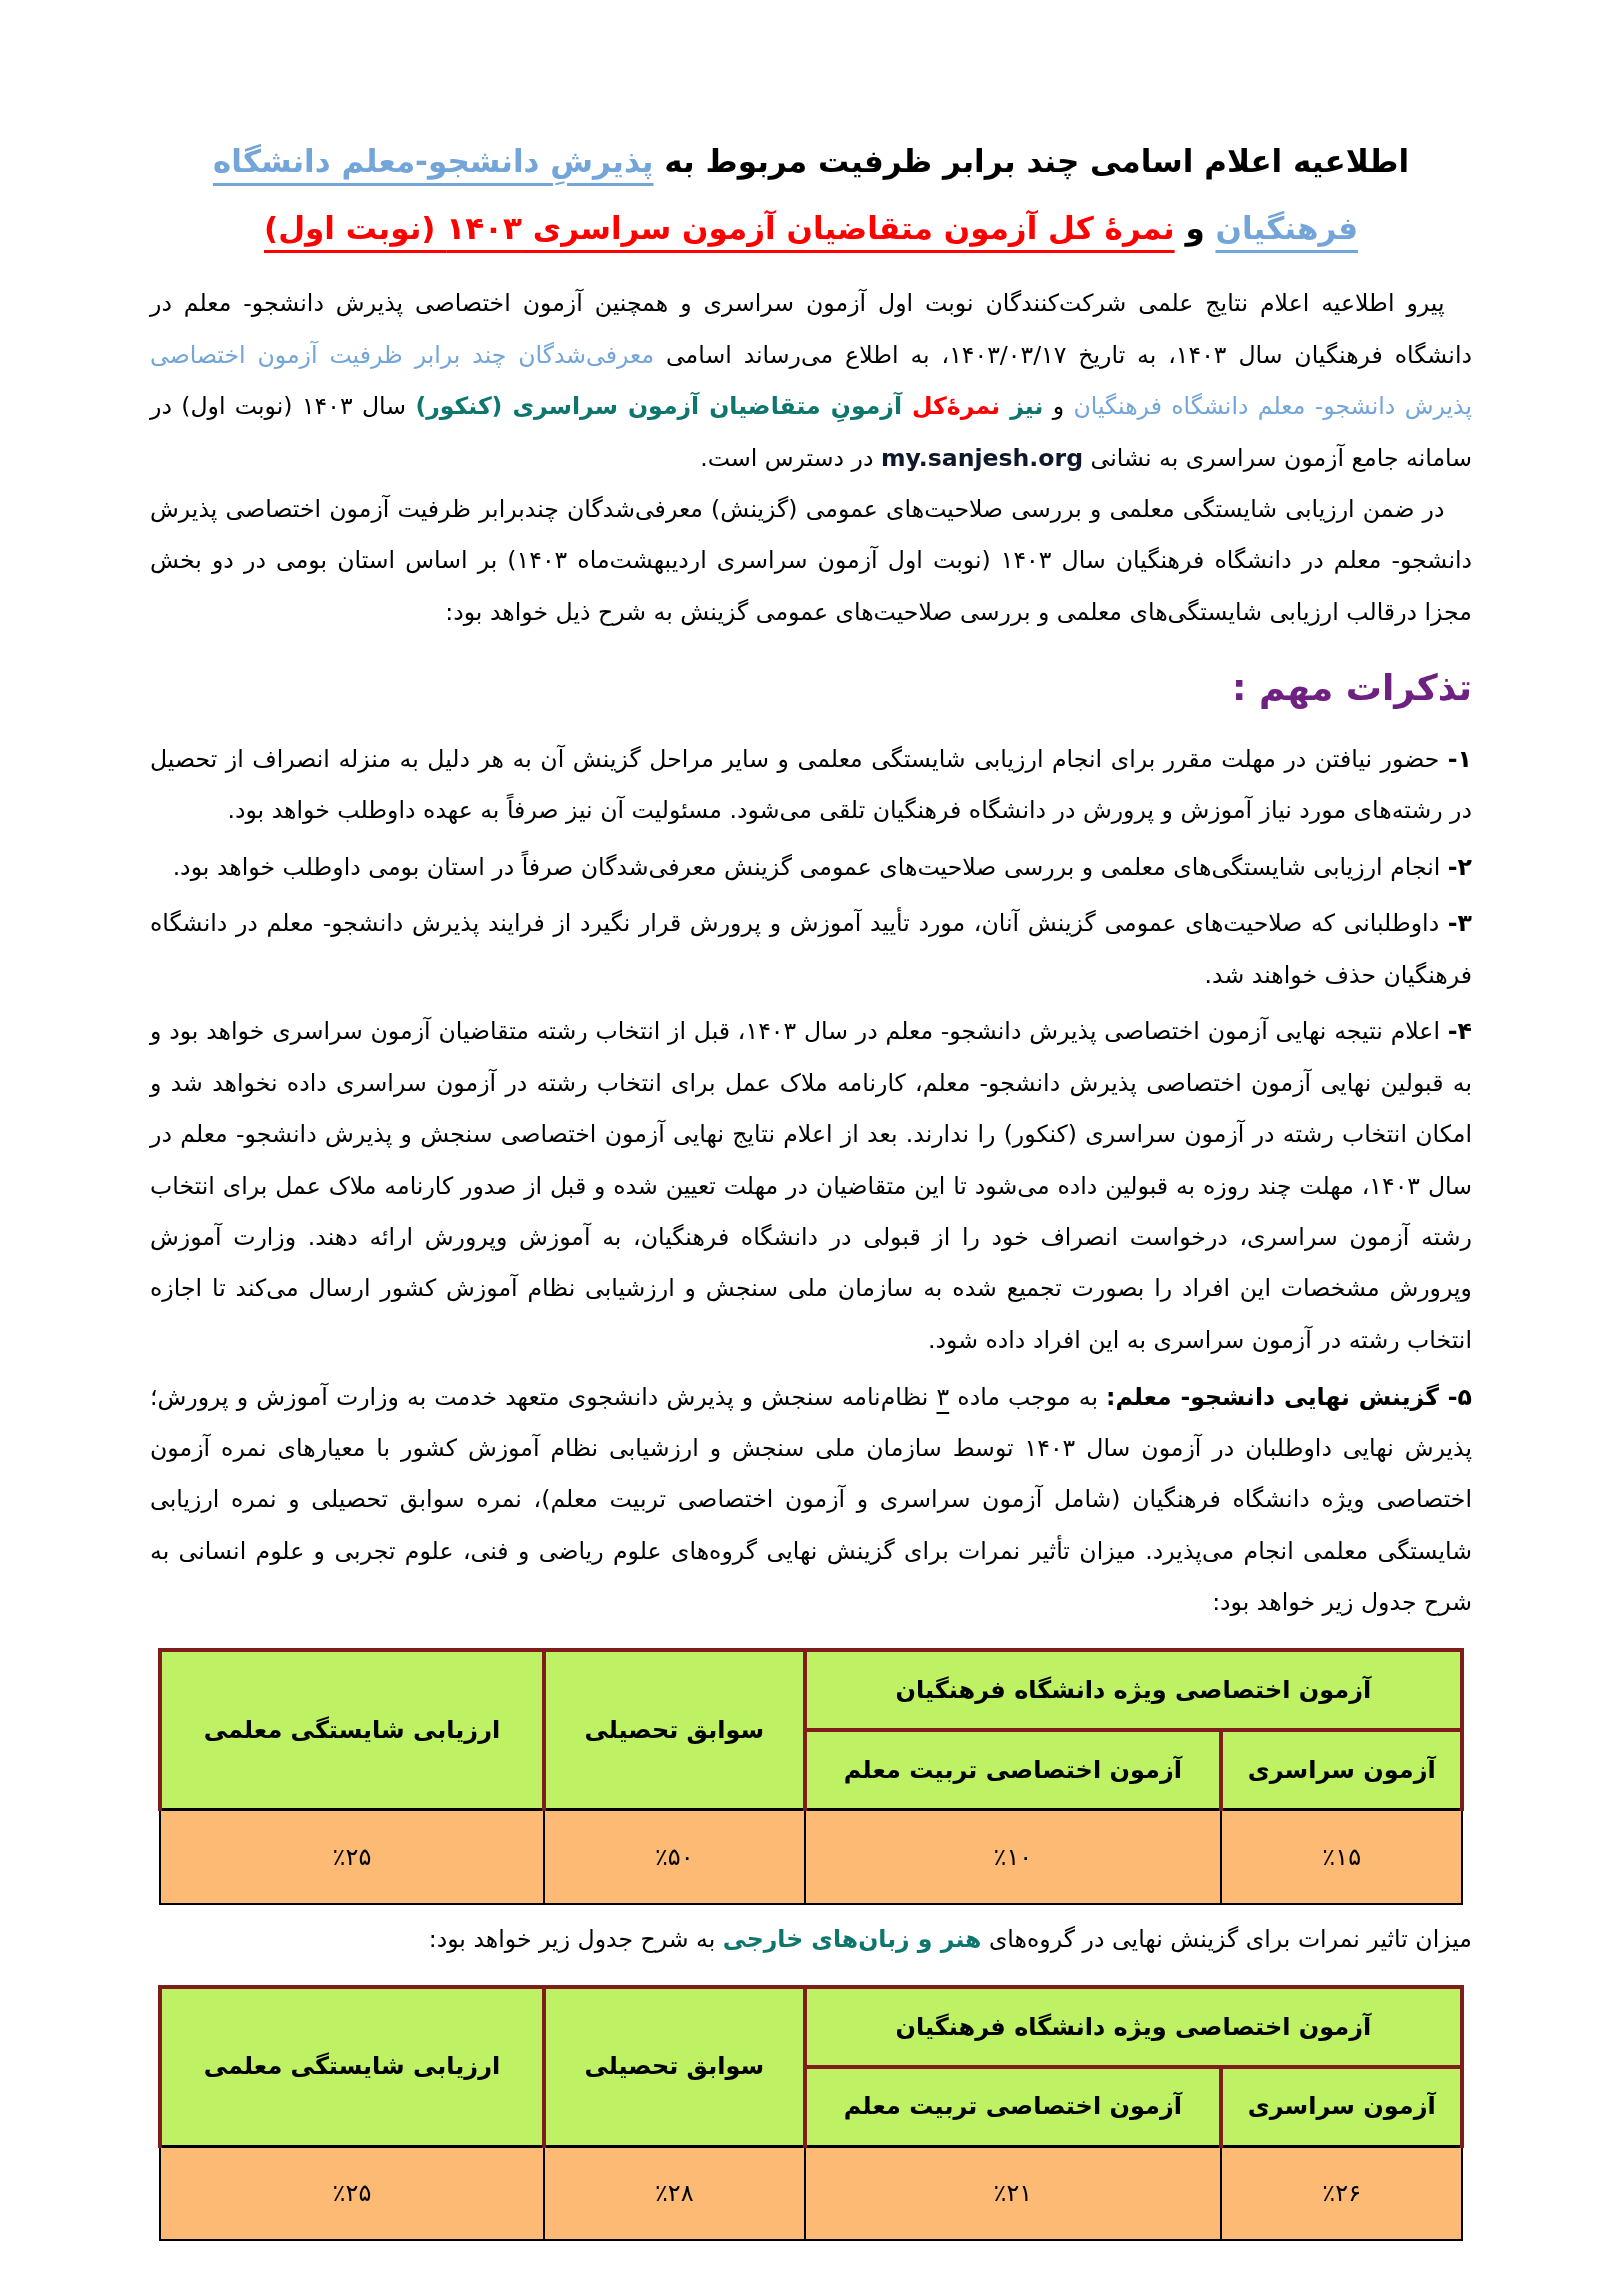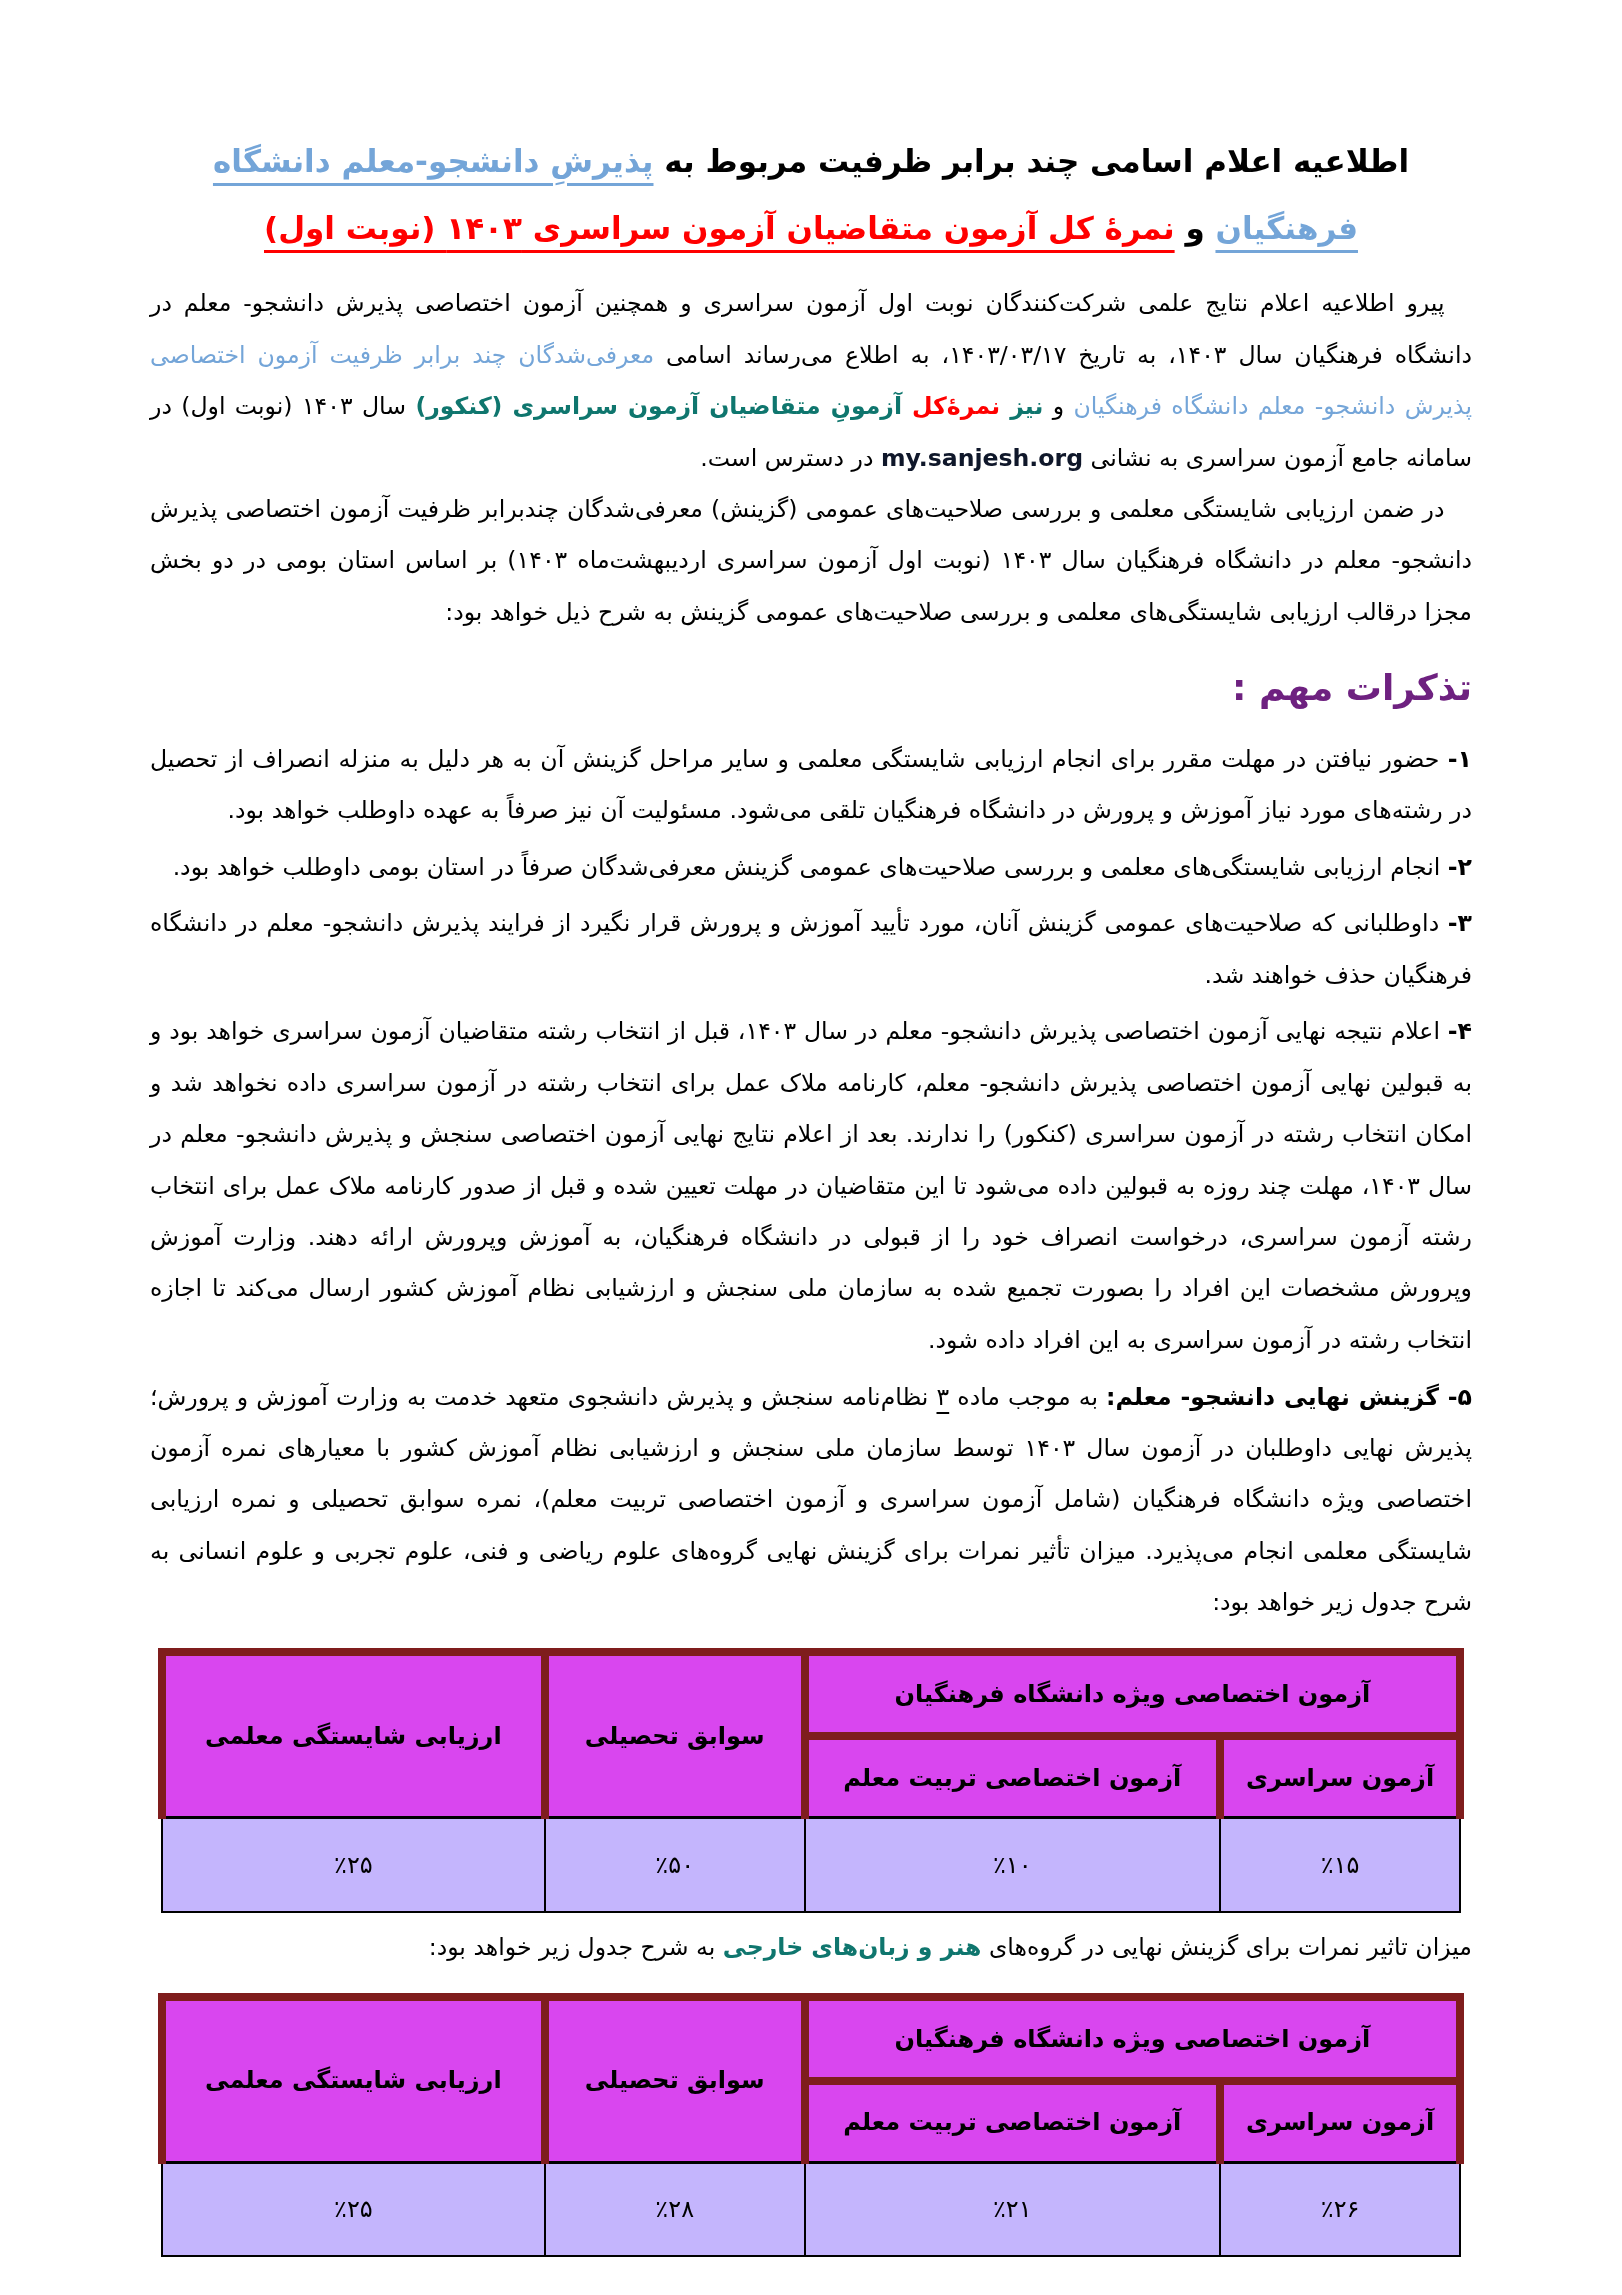--- a/index.html
+++ b/index.html
@@ -38,26 +38,26 @@
   .red { color: #0f766e; font-weight: bold; }
   .redb { color: #ff0000; font-weight: bold; }
   .link { color: #0f172a; font-weight: bold; }
   .u3 { text-decoration: underline; text-decoration-thickness: 2px; text-underline-offset: 6.5px; }
   .score-table {
     width: calc(100% - 15.7px); margin: 19.6px auto 9.2px auto;
     border-collapse: collapse; border: 2.6px solid #000; table-layout: fixed;
     direction: rtl;
   }
   .score-table th {
-    background: #d946ef; font-weight: bold; font-size: 24px;
-    padding: 11.8px 5.2px; border: 8px solid #7f1d1d; text-align: center;
+    background: #bef264; font-weight: bold; font-size: 24px;
+    padding: 11.8px 5.2px; border: 4px solid #7f1d1d; text-align: center;
   }
   .score-table td {
     font-size: 24px; padding: 19.6px 5.2px; border: 2px solid #000;
-    text-align: center; background: #c4b5fd; margin-left: 13px;
+    text-align: center; background: #fdba74; margin-left: 13px;
   }
   .th-merged { border-bottom: 3.9px solid #000 !important; }
   .row-sub th { border-bottom: 3.9px solid #000 !important; }
   th.span2 { border-bottom: 3.9px solid #000 !important; margin-left: 9px; }
   .between { margin: 2.6px 0 1.3px 0; text-align: right; }
   .pct { direction: ltr; unicode-bidi: embed; display: inline-block; }
 </style>
 </head>
 <body>
 

